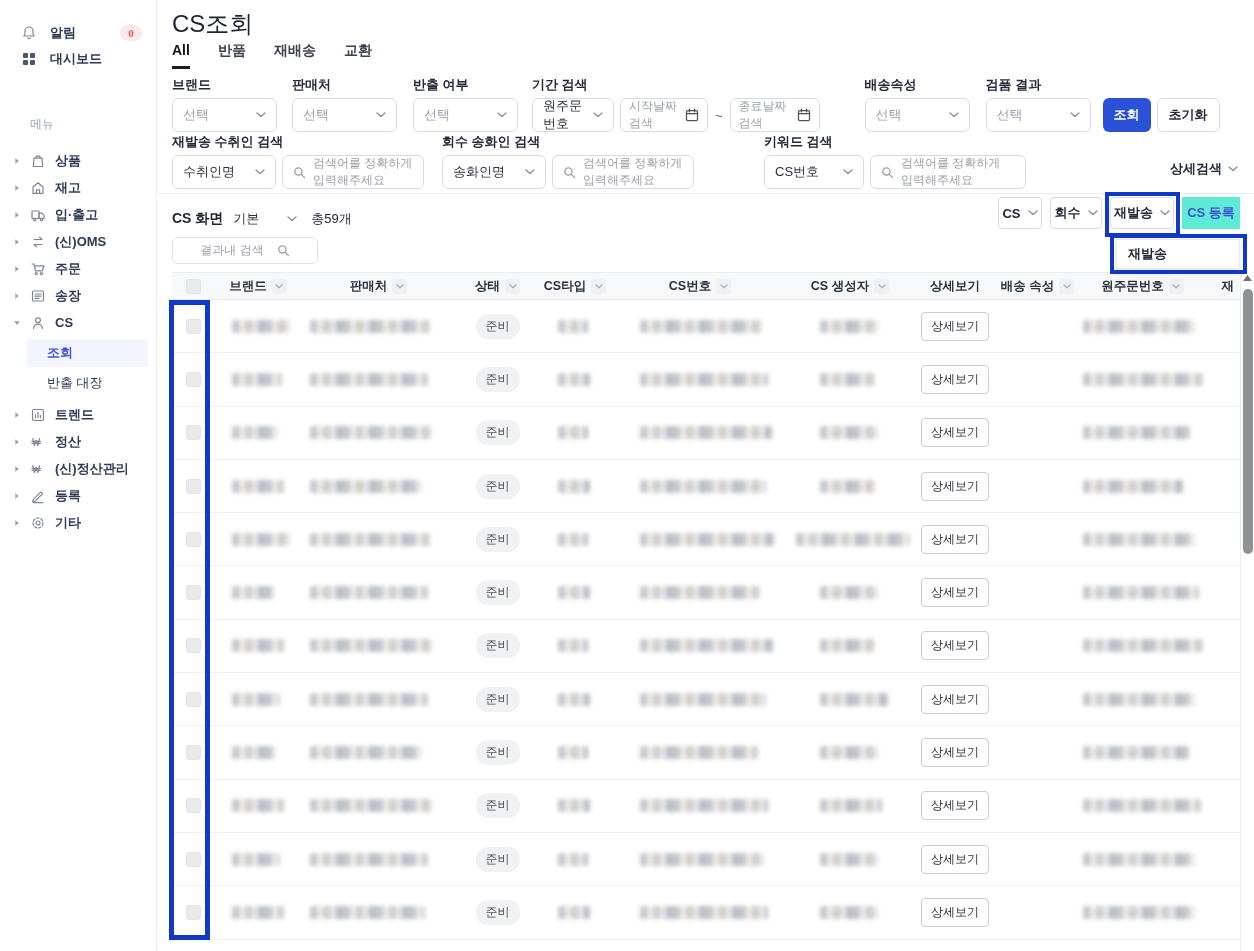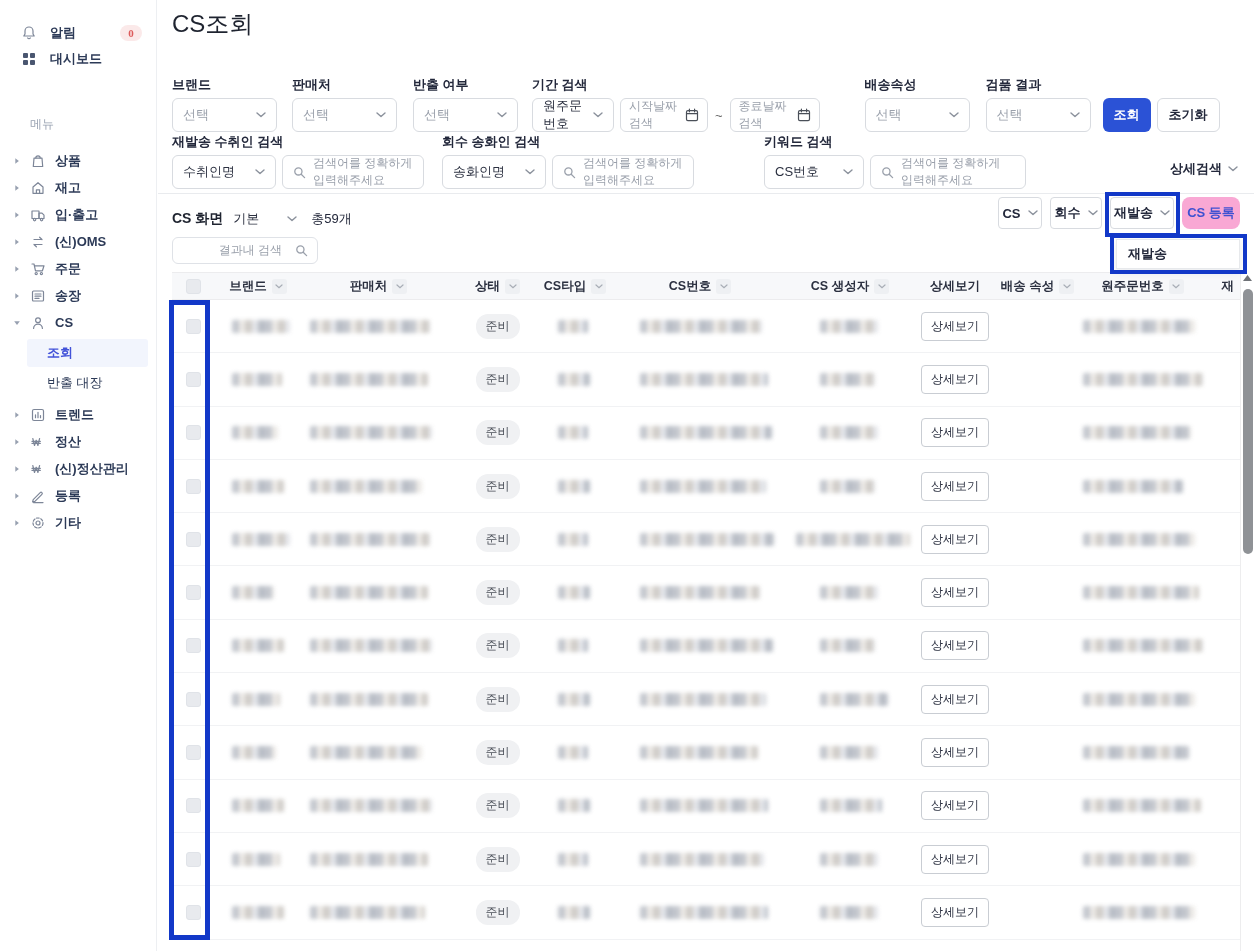--- a/index.html
+++ b/index.html
@@ -45,25 +45,25 @@
   .search-input { height:34px; border:1px solid #d8dbe0; border-radius:6px; background:#fff; display:flex; align-items:center; gap:7px; padding:0 10px; font-size:12px; color:#9aa0ab; cursor:text; }
   .btn-primary { height:34px; padding:0 11px; background:#2b52d6; color:#fff; border:none; border-radius:6px; font-size:13px; font-weight:700; cursor:pointer; font-family:inherit; }
   .btn-plain { height:34px; padding:0 11px; background:#fff; color:#23283b; border:1px solid #d8dbe0; border-radius:6px; font-size:13px; font-weight:700; cursor:pointer; font-family:inherit; }
   .detail-toggle { position:absolute; right:16px; top:160px; display:flex; align-items:center; gap:6px; font-size:13px; font-weight:700; color:#23283b; cursor:pointer; }
   .filter-divider { position:absolute; left:0; right:0; top:193px; height:1px; background:#e9ebee; }
 
   .toolbar-left { position:absolute; left:14px; top:210px; display:flex; align-items:center; gap:10px; }
   .screen-label { font-size:14px; font-weight:700; color:#1f2430; }
   .screen-select { display:flex; align-items:center; gap:28px; font-size:13px; color:#2b3040; cursor:pointer; }
   .total-count { font-size:13px; color:#23283b; margin-left:4px; }
-  .result-search { position:absolute; left:14px; top:237px; width:146px; height:27px; border:1px solid #dfe2e7; border-radius:6px; display:flex; align-items:center; justify-content:flex-end; padding:0 9px; font-size:12px; color:#9aa0ab; cursor:text;gap:13px; }
+  .result-search { position:absolute; left:14px; top:237px; width:146px; height:27px; border:1px solid #dfe2e7; border-radius:6px; display:flex; align-items:center; justify-content:center; padding:0 9px; font-size:12px; color:#9aa0ab; cursor:text;gap:13px; }
   .toolbar-actions { position:absolute; right:14px; top:197px; display:flex; gap:8px; }
   .act-btn { height:32px; border:1px solid #d8dbe0; border-radius:4px; background:#fff; font-size:13px; font-weight:700; color:#23283b; display:flex; align-items:center; justify-content:center; gap:7px; cursor:pointer; font-family:inherit; }
   .act-btn.w-cs { width:44px; } .act-btn.w-recall { width:52px; } .act-btn.w-resend { width:64px; }
-  .register-btn { width:58px; height:32px; border:none; border-radius:8px; background:#f9a8d4; color:#3f51d1; font-size:13px; font-weight:700; cursor:pointer; font-family:inherit; }
+  .register-btn { width:58px; height:32px; border:none; border-radius:1px; background:#5eead4; color:#3f51d1; font-size:13px; font-weight:700; cursor:pointer; font-family:inherit; }
 
   
   .table { position:absolute; left:14px; top:272px; width:1068px; }
   .thead { display:flex; align-items:center; height:28px; background:#f7f8fa; border-top:1px solid #ececee; border-bottom:1px solid #ececee; }
   .th { display:flex; align-items:center; justify-content:center; gap:5px; font-size:12.5px; font-weight:700; color:#2b3040; }
   .filter-chip { width:15px; height:15px; border-radius:3px; background:#eef0f3; display:flex; align-items:center; justify-content:center; cursor:pointer; }
   .trow { display:flex; align-items:center; height:53.3px; border-bottom:1px solid #f1f2f4; background:#fff; }
   .td { display:flex; align-items:center; }
   .col-check   { width:42px;  justify-content:center; }
   .col-brand   { width:88px;  padding-left:18px; }
@@ -296,20 +296,26 @@
             <circle fill="none" stroke="#7d8698" stroke-width="1.2" stroke-linecap="round" stroke-linejoin="round" cx="8" cy="8" r="5" stroke-dasharray="2.6 1.7"></circle>
           </svg>
         </span>
         <span>기타</span>
       </div>
     </div>
 </div>
 
 <div class="content">
   <div class="page-title">CS조회</div>
+  <div class="tabs" id="tabs">
+      <div class="tab active">All</div>
+      <div class="tab">반품</div>
+      <div class="tab">재배송</div>
+      <div class="tab">교환</div>
+    </div>
 
   <div class="filters-row1">
     <div class="field" style="width:105px">
       <div class="field-label">브랜드</div>
       <div class="select">
         <span class="ph">선택</span>
         <span>
             <svg width="10" height="6" viewBox="0 0 10 6">
               <path d="M1 1l4 3.6L9 1" fill="none" stroke="#8b919c" stroke-width="1.4" stroke-linecap="round" stroke-linejoin="round"></path>
             </svg>

